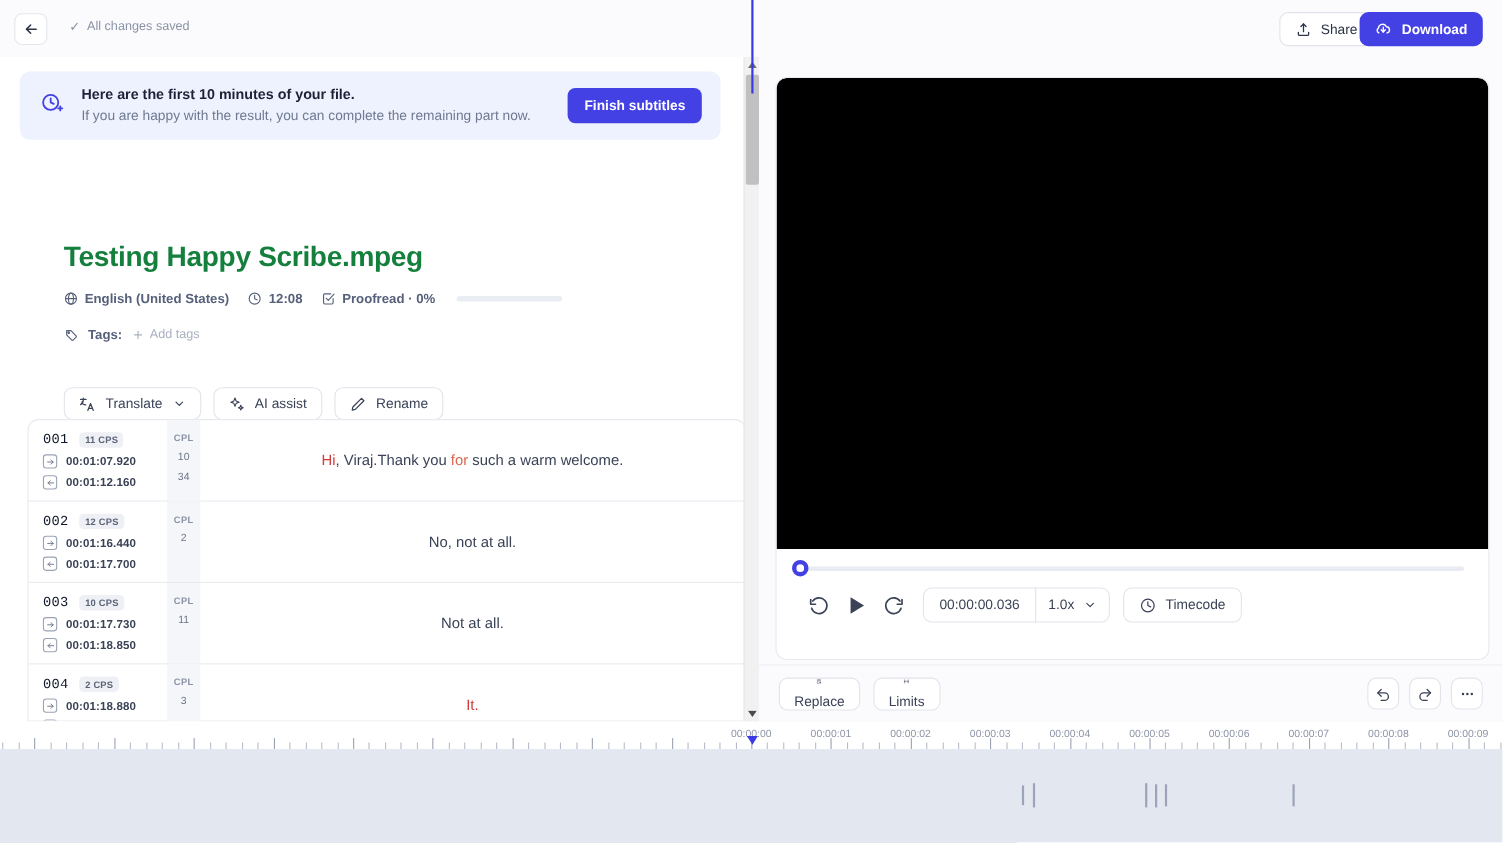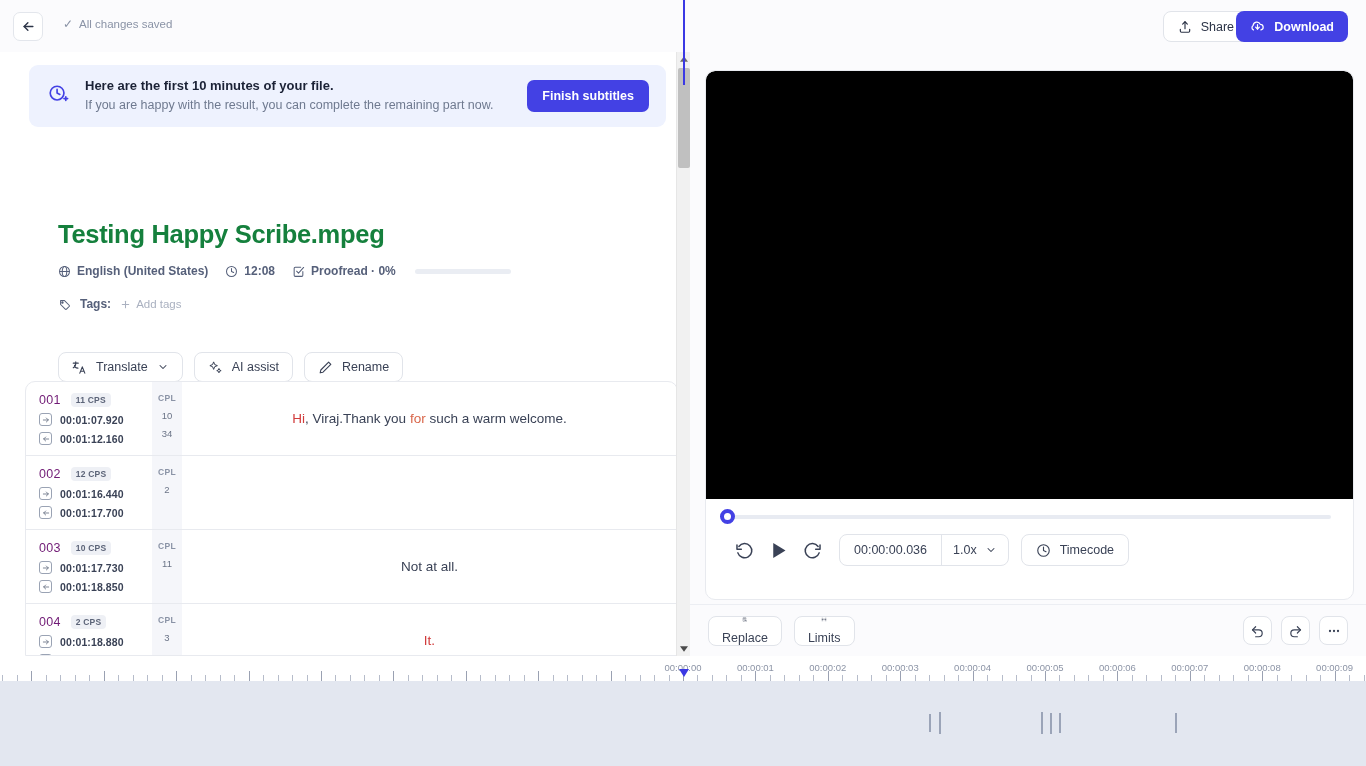--- a/index.html
+++ b/index.html
@@ -46,21 +46,21 @@
     font-size: 12.5px; color: #fff; font-weight: 600; cursor: pointer;
   }
 
   
   .left-panel {
     position: absolute; left: 0; top: 52px; width: 690px; height: 604px;
     background: #fff; overflow: hidden;
   }
 
   .banner {
-    position: absolute; left: 29px; top: 13px; width: 637px; height: 62px;
+    position: absolute; left: 18px; top: 13px; width: 637px; height: 62px;
     background: #eef2fe; border-radius: 9px;
     display: flex; align-items: center;
   }
   .banner-icon { margin-left: 18px; margin-right: 16px; flex: none; }
   .banner-text { flex: 1; }
   .banner-title { font-size: 13px; font-weight: 700; color: #1b2236; line-height: 1.55; }
   .banner-sub { font-size: 12.5px; color: #6f7a90; line-height: 1.55; }
   .banner-cta {
     margin-right: 17px; height: 32px; padding: 0 15px;
     background: #4341e4; color: #fff; border: none; border-radius: 7px;
@@ -106,21 +106,21 @@
     position: absolute; left: 25px; top: 329px; width: 653px; height: 275px;
     border: 1px solid #e8eaef; border-top-left-radius: 10px; border-top-right-radius: 10px;
     background: #fff; overflow: hidden;
   }
   .sub-row {
     display: flex; border-bottom: 1px solid #e8eaef; min-height: 72px;
     position: relative;
   }
   .sub-row .left-col { width: 126px; padding: 11px 0 10px 13px; flex: none; }
   .sub-row .idline { display: flex; align-items: center; gap: 10px; }
-  .sub-id { font-size: 12.5px; color: #701a75; letter-spacing: 0.3px; }
+  .sub-id { font-size: 12.5px; color: #0f172a; letter-spacing: 0.3px; font-family: Liberation Mono, monospace; }
   .cps-badge {
     background: #eef0f5; color: #5c6478; border-radius: 4px;
     padding: 2px 5px; font-size: 8.5px; font-weight: 700; letter-spacing: .2px;
   }
   .tc-line { display: flex; align-items: center; gap: 8px; margin-top: 6px; }
   .tc-ico {
     width: 13px; height: 13px; border: 1px solid #9aa3b4; border-radius: 3px;
     display: flex; align-items: center; justify-content: center; flex: none;
   }
   .tc-val { font-size: 10.5px; font-weight: 700; color: #3a4256; letter-spacing: .1px; }
@@ -432,20 +432,23 @@
                   <line x1="20" y1="12" x2="5" y2="12"></line>
                   <polyline points="11 6 5 12 11 18"></polyline>
                 </svg>
               </span>
               <span class="tc-val">00:01:17.700</span>
             </div>
           </div>
           <div class="cpl-col">
             <span class="cpl-head">CPL</span>
             <span class="cpl-num">2</span>
+          </div>
+          <div class="sub-text">
+            <div><span>No, not at all.</span></div>
           </div>
         </div>
         <div class="sub-row">
           <div class="left-col">
             <div class="idline">
               <span class="sub-id">003</span>
               <span class="cps-badge">10 CPS</span>
             </div>
             <div class="tc-line">
               <span class="tc-ico">

